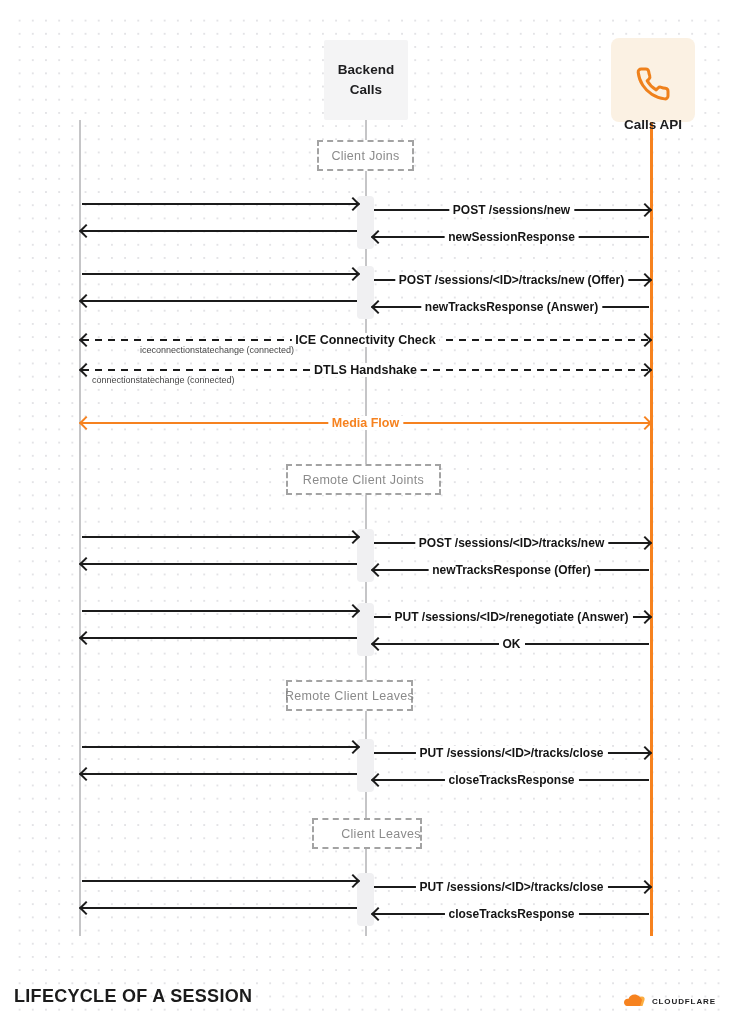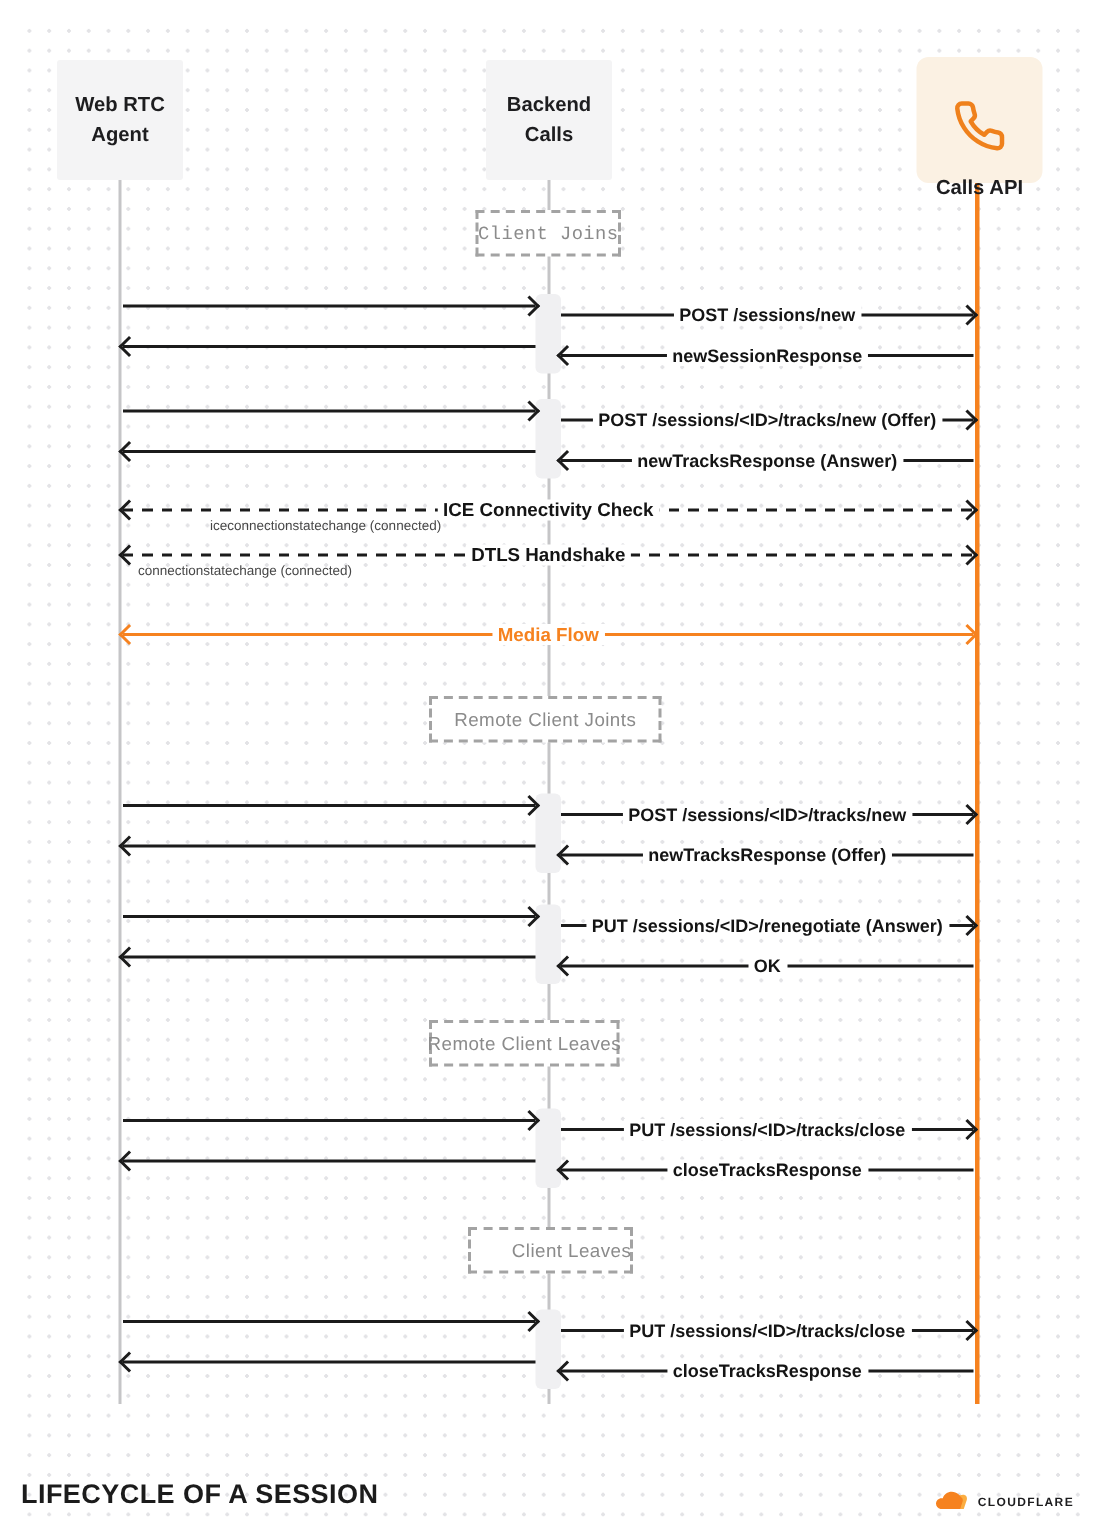--- a/index.html
+++ b/index.html
@@ -40,45 +40,41 @@
 </head>
 <body>
 
 <div class="canvas">
   <div class="dots"></div>
 
   <div class="lifeline" style="left:79px;top:120px;height:816px;"></div>
   <div class="lifeline" style="left:365px;top:120px;height:816px;"></div>
   <div class="lifeline orange" style="left:650px;top:122px;height:814px;"></div>
 
-  <div class="actor" style="left:38px;top:40px;">
-    <span>Web RTC</span>
-    <span>Agent</span>
-  </div>
   <div class="actor" style="left:324px;top:40px;">
     <span>Backend</span>
     <span>Calls</span>
   </div>
   <div class="actor api" style="left:611px;top:38px;">
     <span>
       <svg width="36" height="36" viewBox="0 0 24 24" fill="none" stroke="#EF811C" stroke-width="2" stroke-linecap="round" stroke-linejoin="round">
         <path d="M22 16.92v3a2 2 0 0 1-2.18 2 19.79 19.79 0 0 1-8.63-3.07 19.5 19.5 0 0 1-6-6 19.79 19.79 0 0 1-3.07-8.67A2 2 0 0 1 4.11 2h3a2 2 0 0 1 2 1.72 12.84 12.84 0 0 0 .7 2.81 2 2 0 0 1-.45 2.11L8.09 9.91a16 16 0 0 0 6 6l1.27-1.27a2 2 0 0 1 2.11-.45 12.84 12.84 0 0 0 2.81.7A2 2 0 0 1 22 16.92z"></path>
       </svg>
     </span>
     <span class="alabel">Calls API</span>
   </div>
 
   <div class="activation" style="top:196px;height:53px;"></div>
   <div class="activation" style="top:266px;height:53px;"></div>
   <div class="activation" style="top:529px;height:53px;"></div>
   <div class="activation" style="top:603px;height:53px;"></div>
   <div class="activation" style="top:739px;height:53px;"></div>
   <div class="activation" style="top:873px;height:53px;"></div>
 
-  <div class="group-box" style="left:317px;top:140px;width:97px;height:31px;font-family:Liberation Mono, monospace;">
+  <div class="group-box" style="left:317px;top:140px;width:97px;height:31px;">
     <span>Client Joins</span>
   </div>
   <div class="group-box" style="left:286px;top:464px;width:155px;height:31px;">
     <span>Remote Client Joints</span>
   </div>
   <div class="group-box" style="left:286px;top:680px;width:127px;height:31px;">
     <span>Remote Client Leaves</span>
   </div>
   <div class="group-box" style="left:312px;top:818px;width:110px;height:31px;padding-left:28px;">
     <span>Client Leaves</span>

